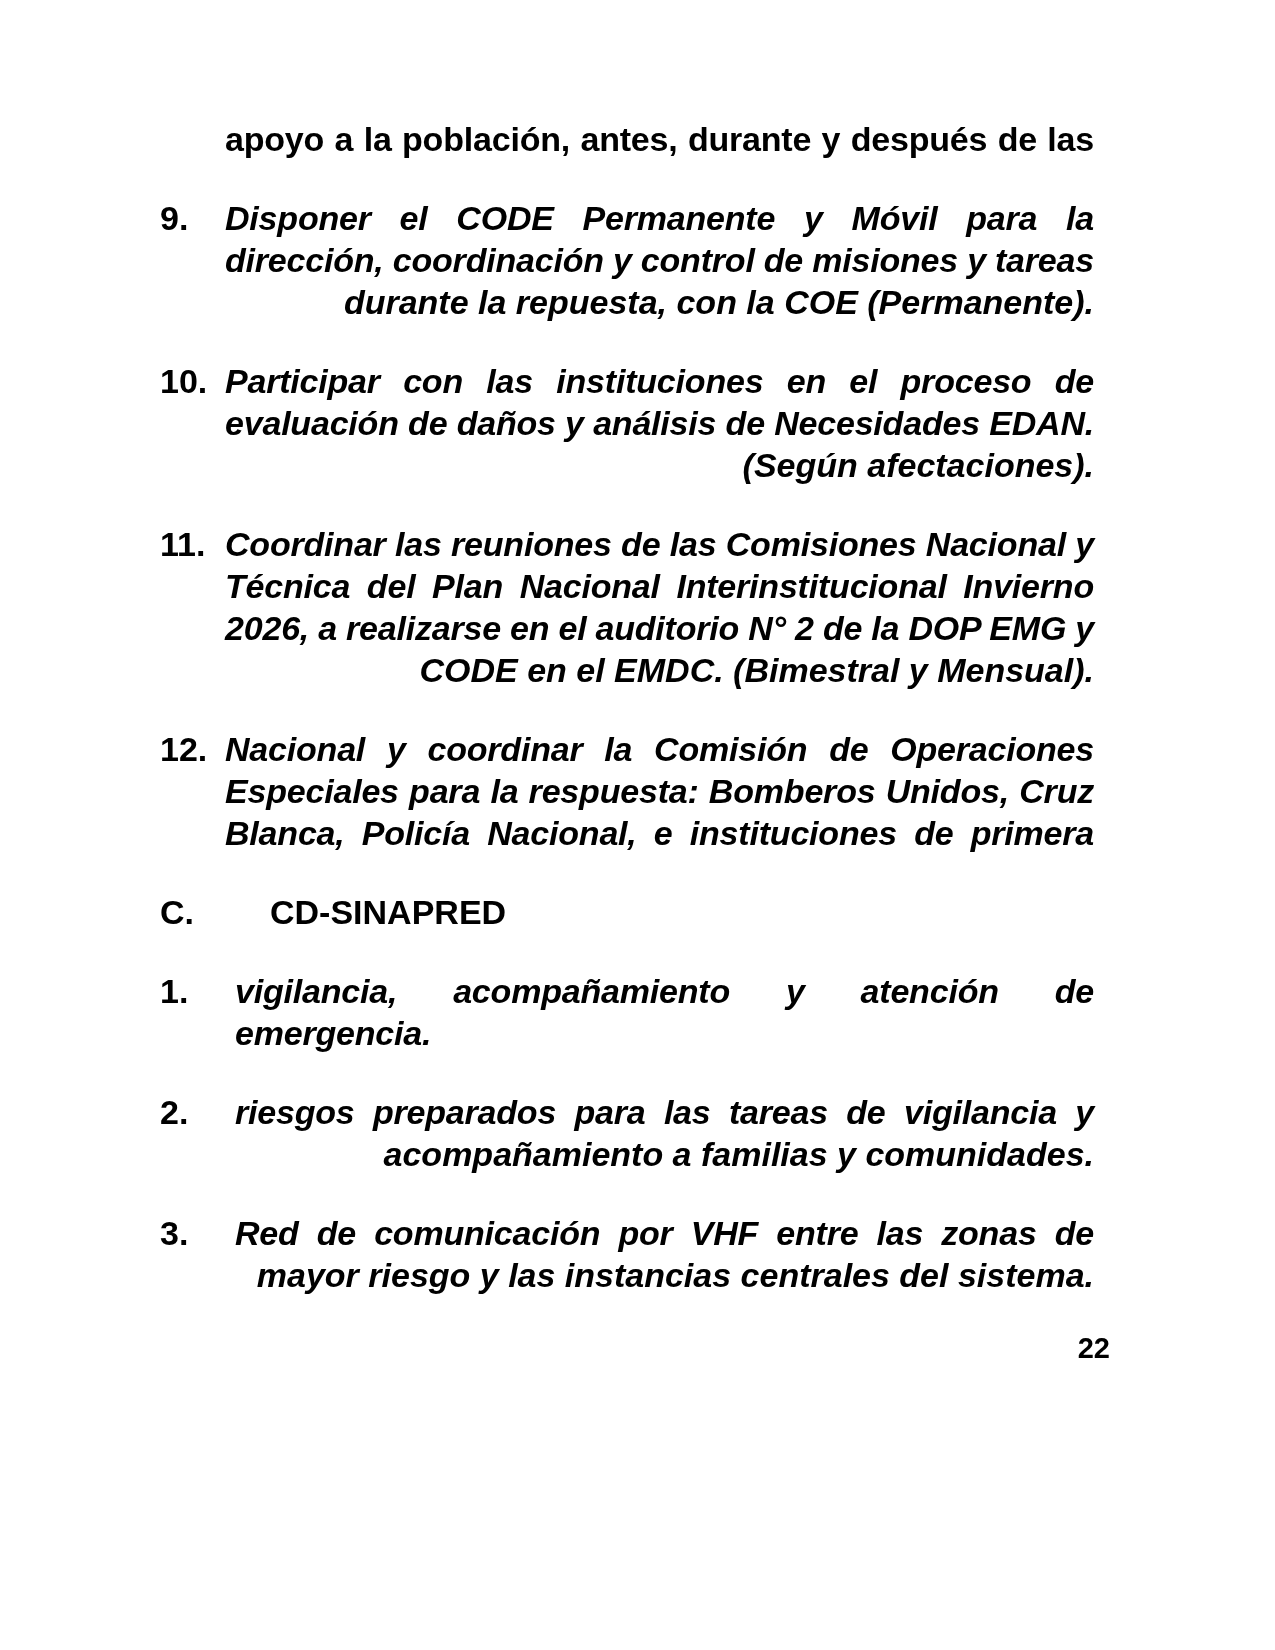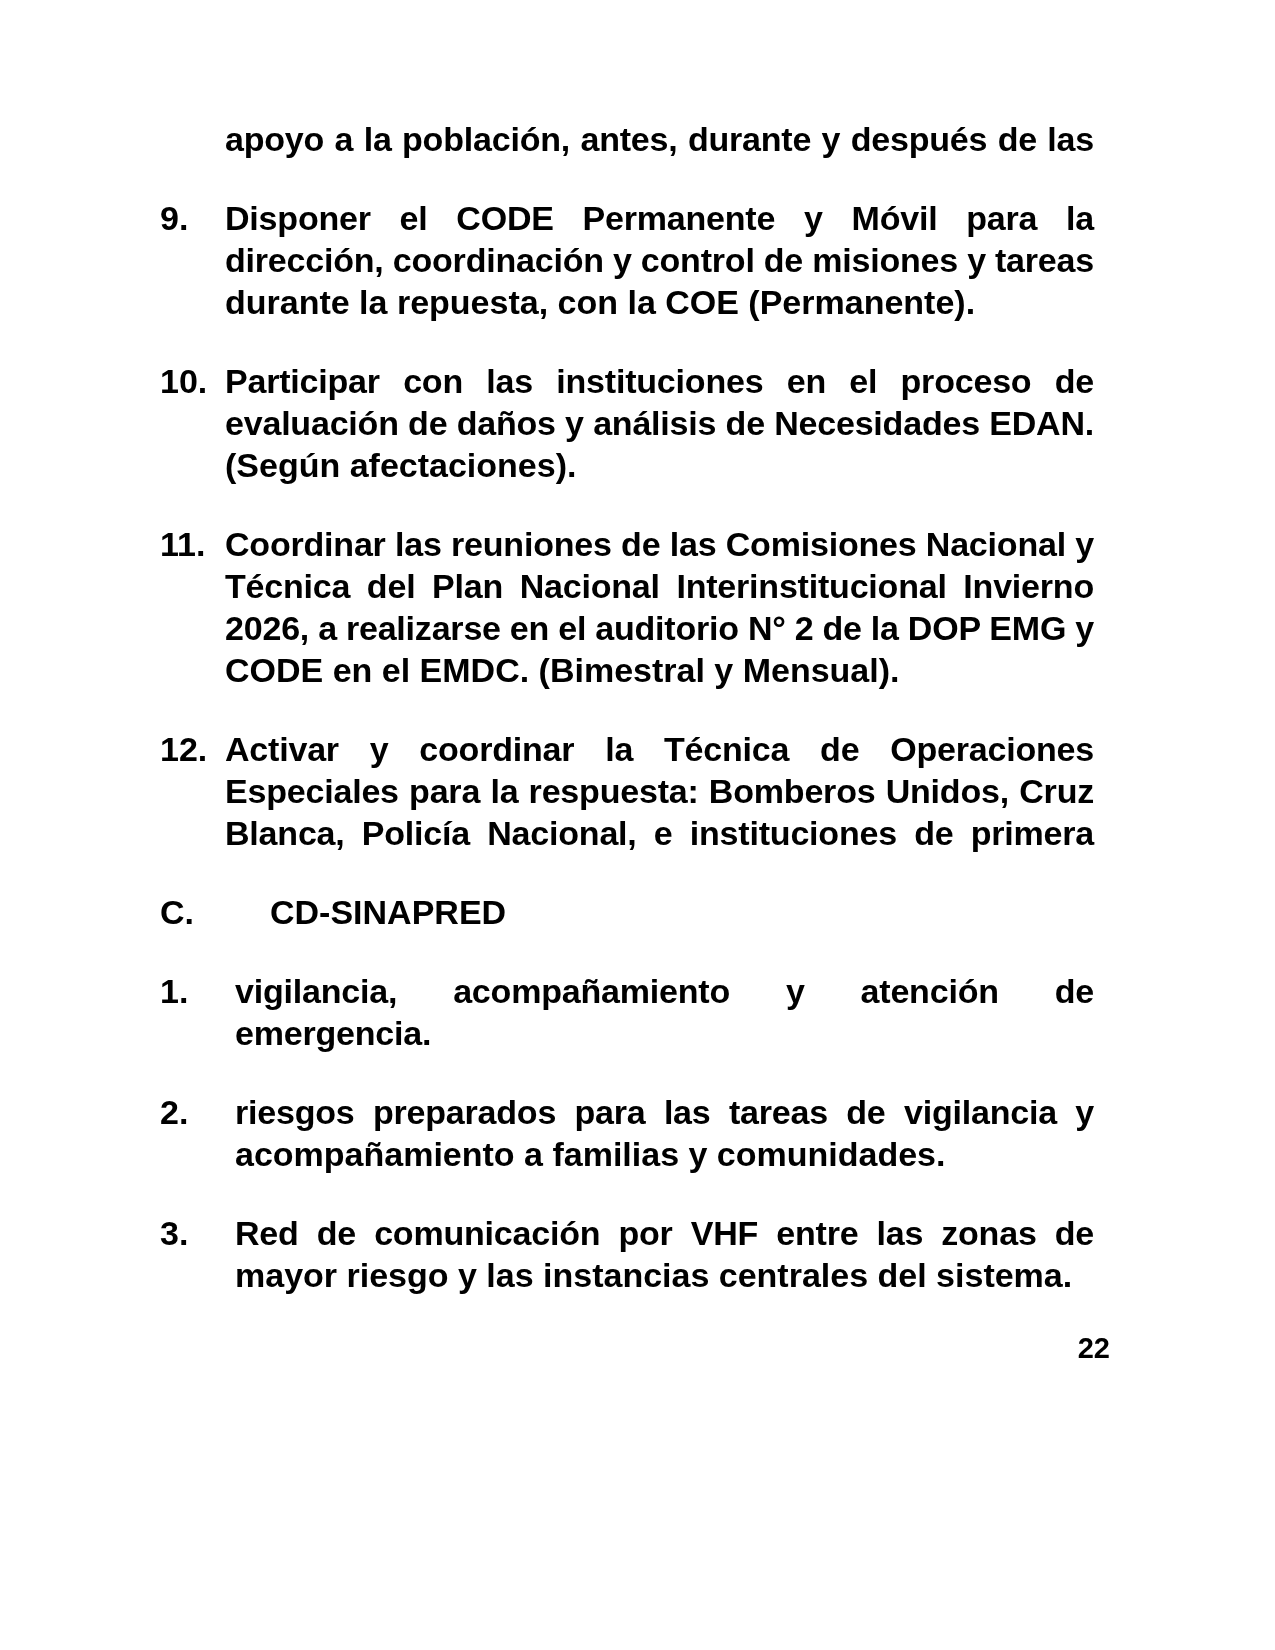--- a/index.html
+++ b/index.html
@@ -34,42 +34,42 @@
 
   
   .jf {
     text-align: justify;
     text-align-last: justify;
     word-spacing: -3px;
     letter-spacing: -0.2px;
   }
   
   .ll {
-    text-align: left;
+    text-align: right;
     white-space: nowrap;
   }
   
   .cond {
     letter-spacing: -2.2px;
     word-spacing: -1px;
   }
   .cond-light {
     letter-spacing: -1.3px;
   }
   .outdent { margin-left: -22px; }
 
   
   .item { display: flex; align-items: flex-start; }
   .item .num {
     flex: none;
     text-align: left;
   }
   .num-b { width: 65px; }   
   .num-c { width: 75px; }   
-  .item .body { flex: 1 1 auto; min-width: 0; }
+  .item .body { flex: 1 1 auto; min-width: 0; font-style: italic; }
 
   
   .heading { display: flex; }
   .heading .label { flex: none; width: 110px; }
 
   
   .pagenum {
     margin-top: 22px;
     font-size: 29px;
     line-height: 30px;
@@ -110,21 +110,21 @@
       <span class="line jf">Coordinar las reuniones de las Comisiones Nacional y</span>
       <span class="line jf">Técnica del Plan Nacional Interinstitucional Invierno</span>
       <span class="line jf">2026, a realizarse en el auditorio N° 2 de la DOP EMG y</span>
       <span class="line ll">CODE en el EMDC. (Bimestral y Mensual).</span>
     </div>
   </div>
 
   <div class="block item">
     <div class="num num-b">12.</div>
     <div class="body">
-      <span class="line jf">Activar y coordinar la Técnica de Operaciones</span>
+      <span class="line jf">Nacional y coordinar la Comisión de Operaciones</span>
       <span class="line jf">Especiales para la respuesta: Bomberos Unidos, Cruz</span>
       <span class="line jf">Blanca, Policía Nacional, e instituciones de primera</span>
     </div>
   </div>
 
   <div class="block heading">
     <div class="label">C.</div>
     <div class="title">CD-SINAPRED</div>
   </div>
 

